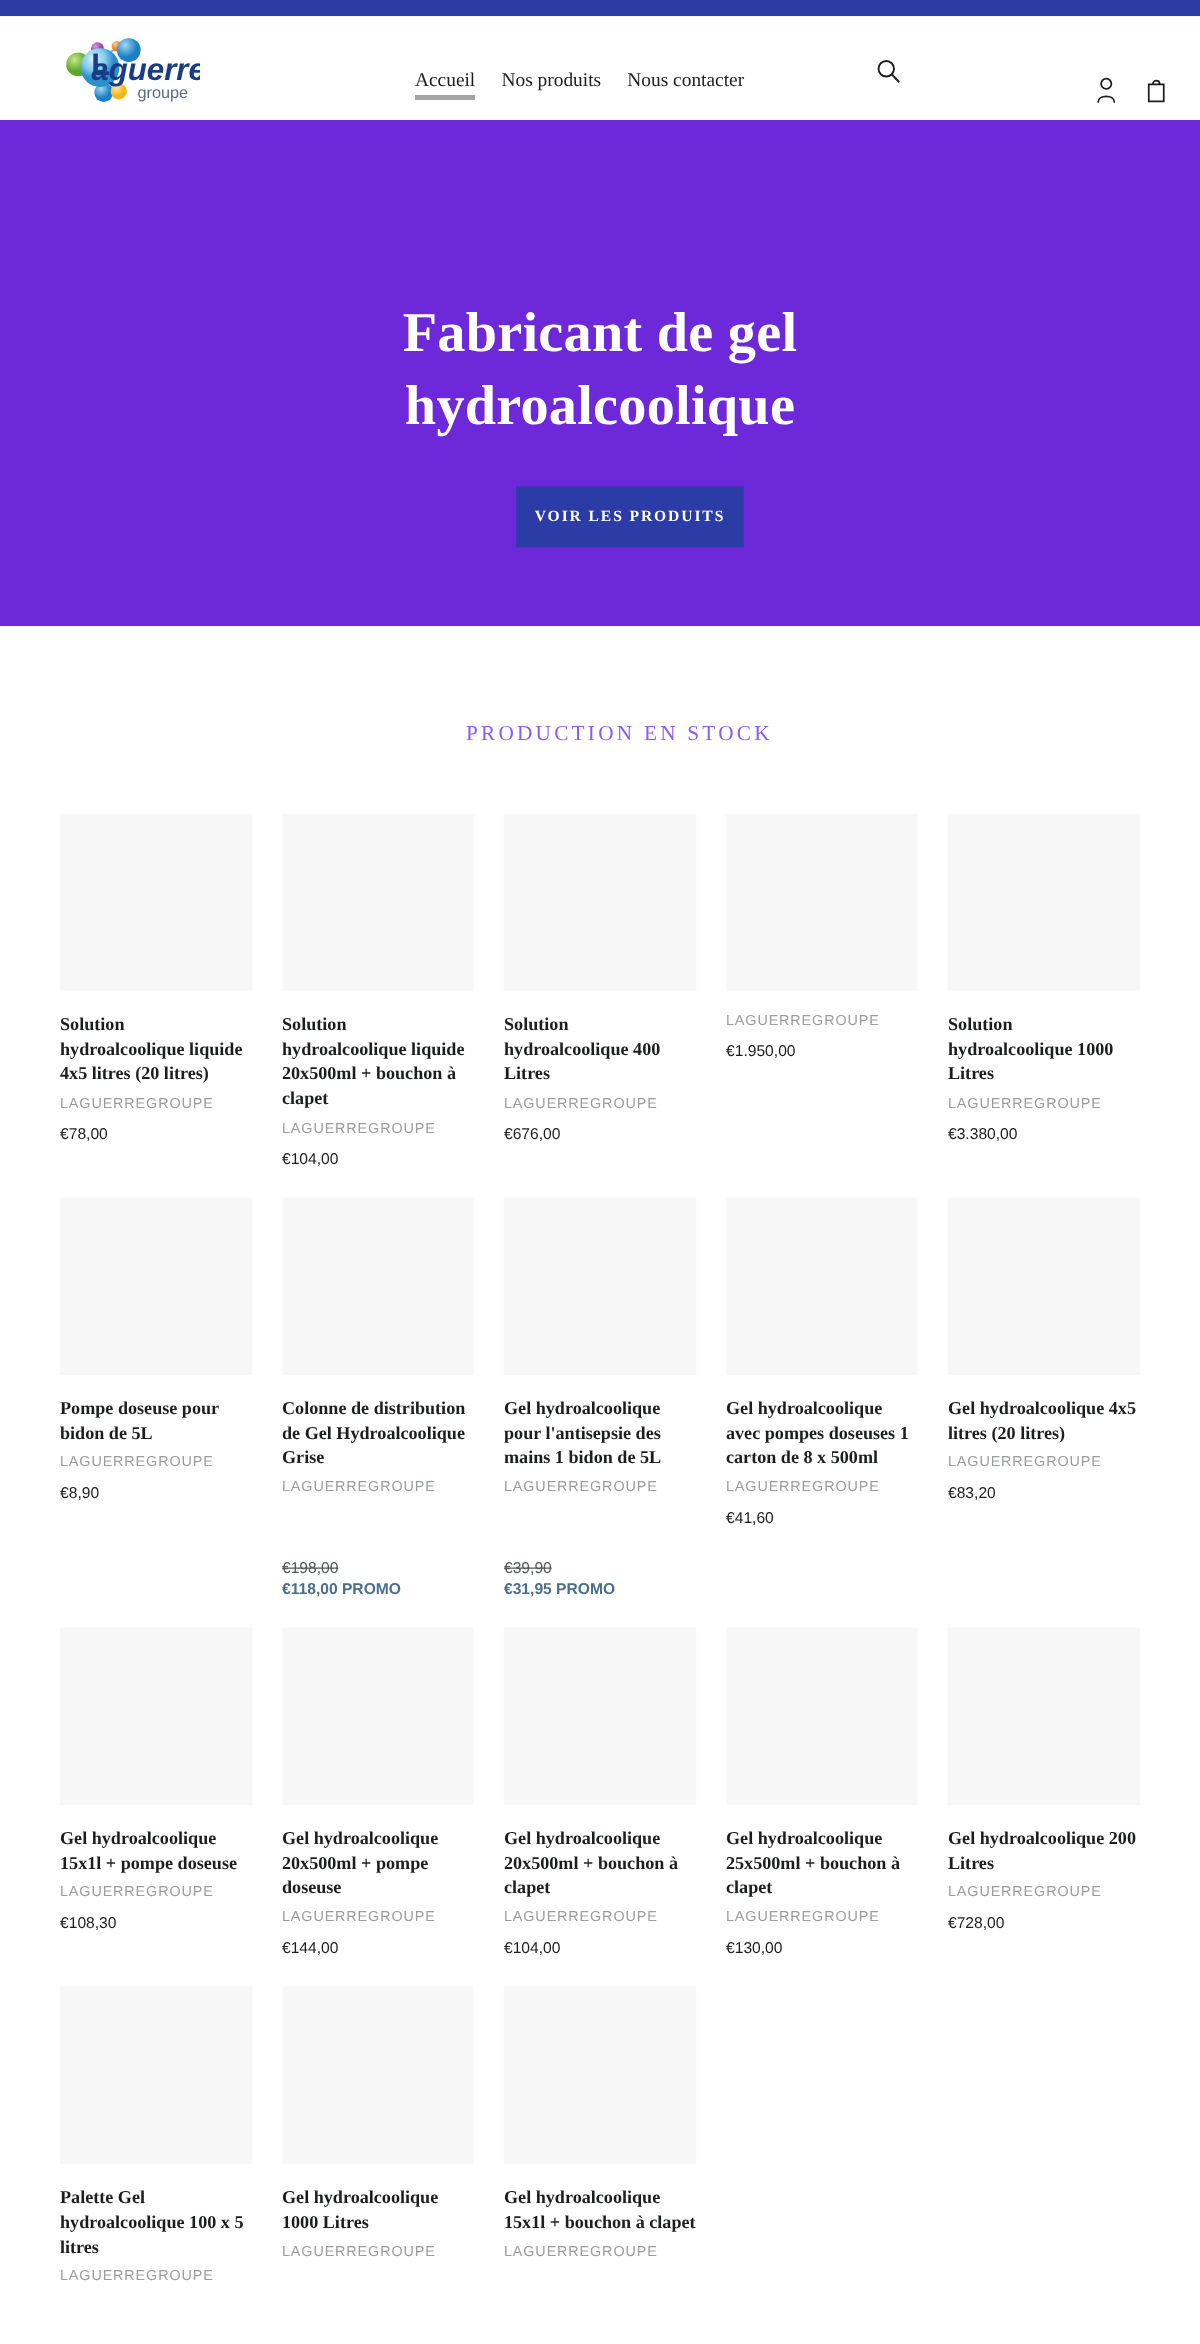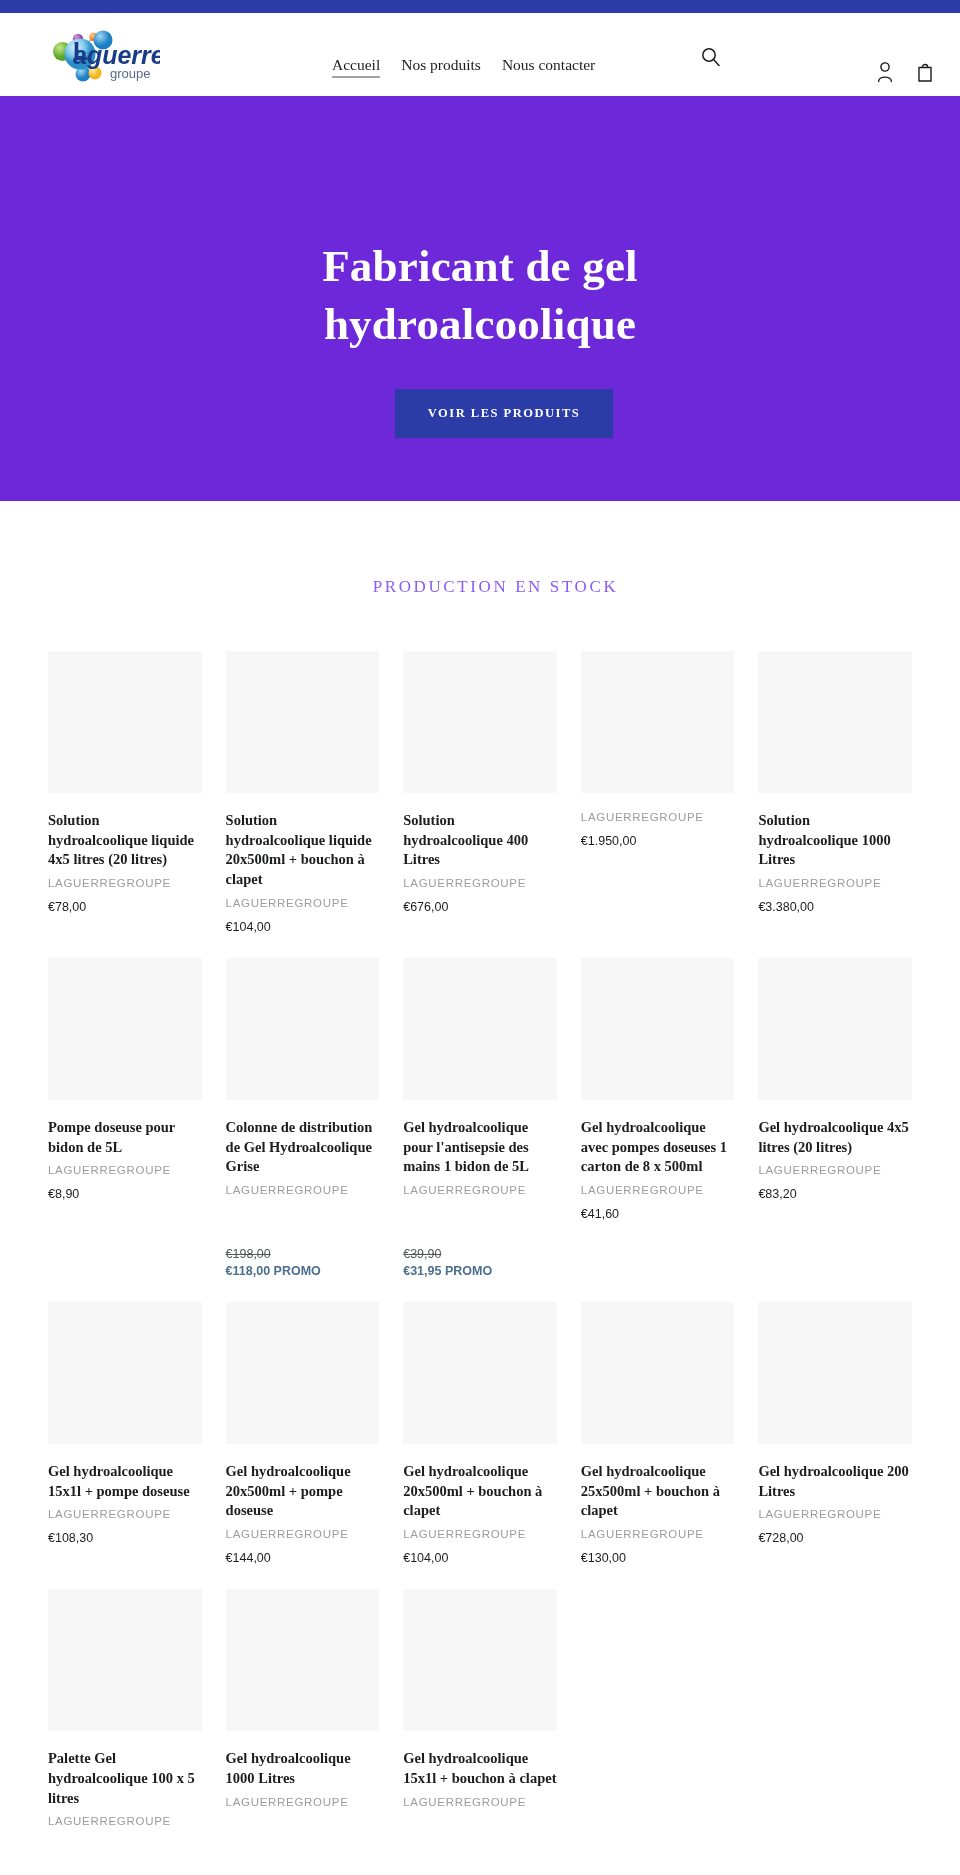--- a/index.html
+++ b/index.html
@@ -37,21 +37,21 @@
     left: 332px;
     top: 43px;
     display: flex;
     align-items: baseline;
     gap: 21px;
     font-family: "Liberation Serif", serif;
     font-size: 15.5px;
     color: #1c1d1d;
   }
   .nav a { color: #1c1d1d; text-decoration: none; white-space: nowrap; }
-  .nav a.active { border-bottom: 2px solid #a3a3a3; padding-bottom: 2px; }
+  .nav a.active { border-bottom: 4px solid #a3a3a3; padding-bottom: 2px; }
 
   .search-btn {
     position: absolute;
     left: 700px;
     top: 33px;
     width: 22px; height: 22px;
     cursor: pointer;
   }
   .hdr-icons {
     position: absolute;
@@ -81,21 +81,21 @@
     line-height: 1.28;
     color: #ffffff;
     max-width: 600px;
     letter-spacing: 0.2px;
   }
   .hero-btn {
     margin-top: 36px;
     background: #2b3ca6;
     color: #ffffff;
     border: none;
-    width: 218px;
+    width: 182px;
     padding: 15px 10px;
     font-family: "Liberation Serif", serif;
     font-size: 12.5px;
     font-weight: 700;
     letter-spacing: 1.5px;
     line-height: 1.5;
     cursor: pointer;
     text-transform: uppercase;
     margin-left: 48px;
   }

